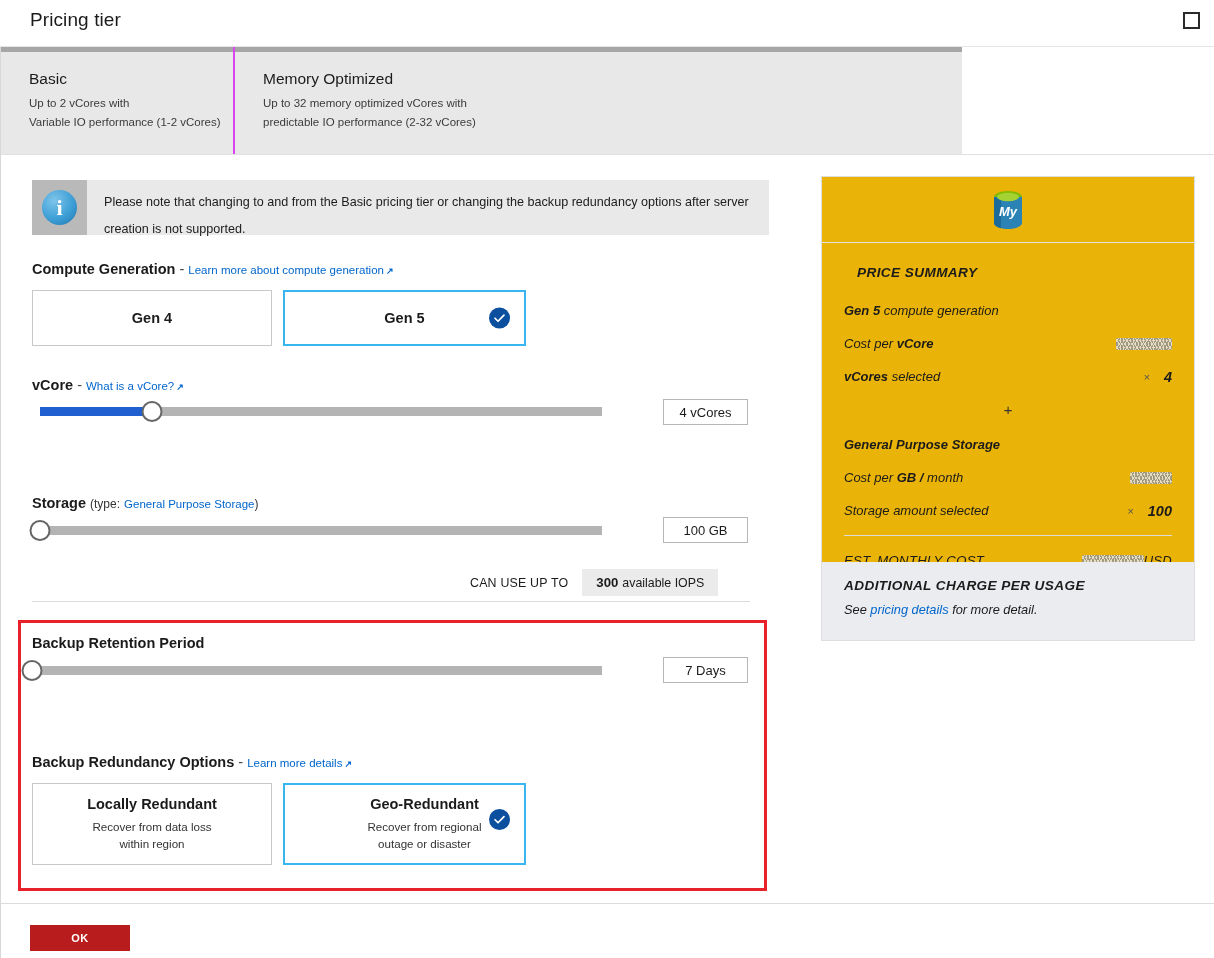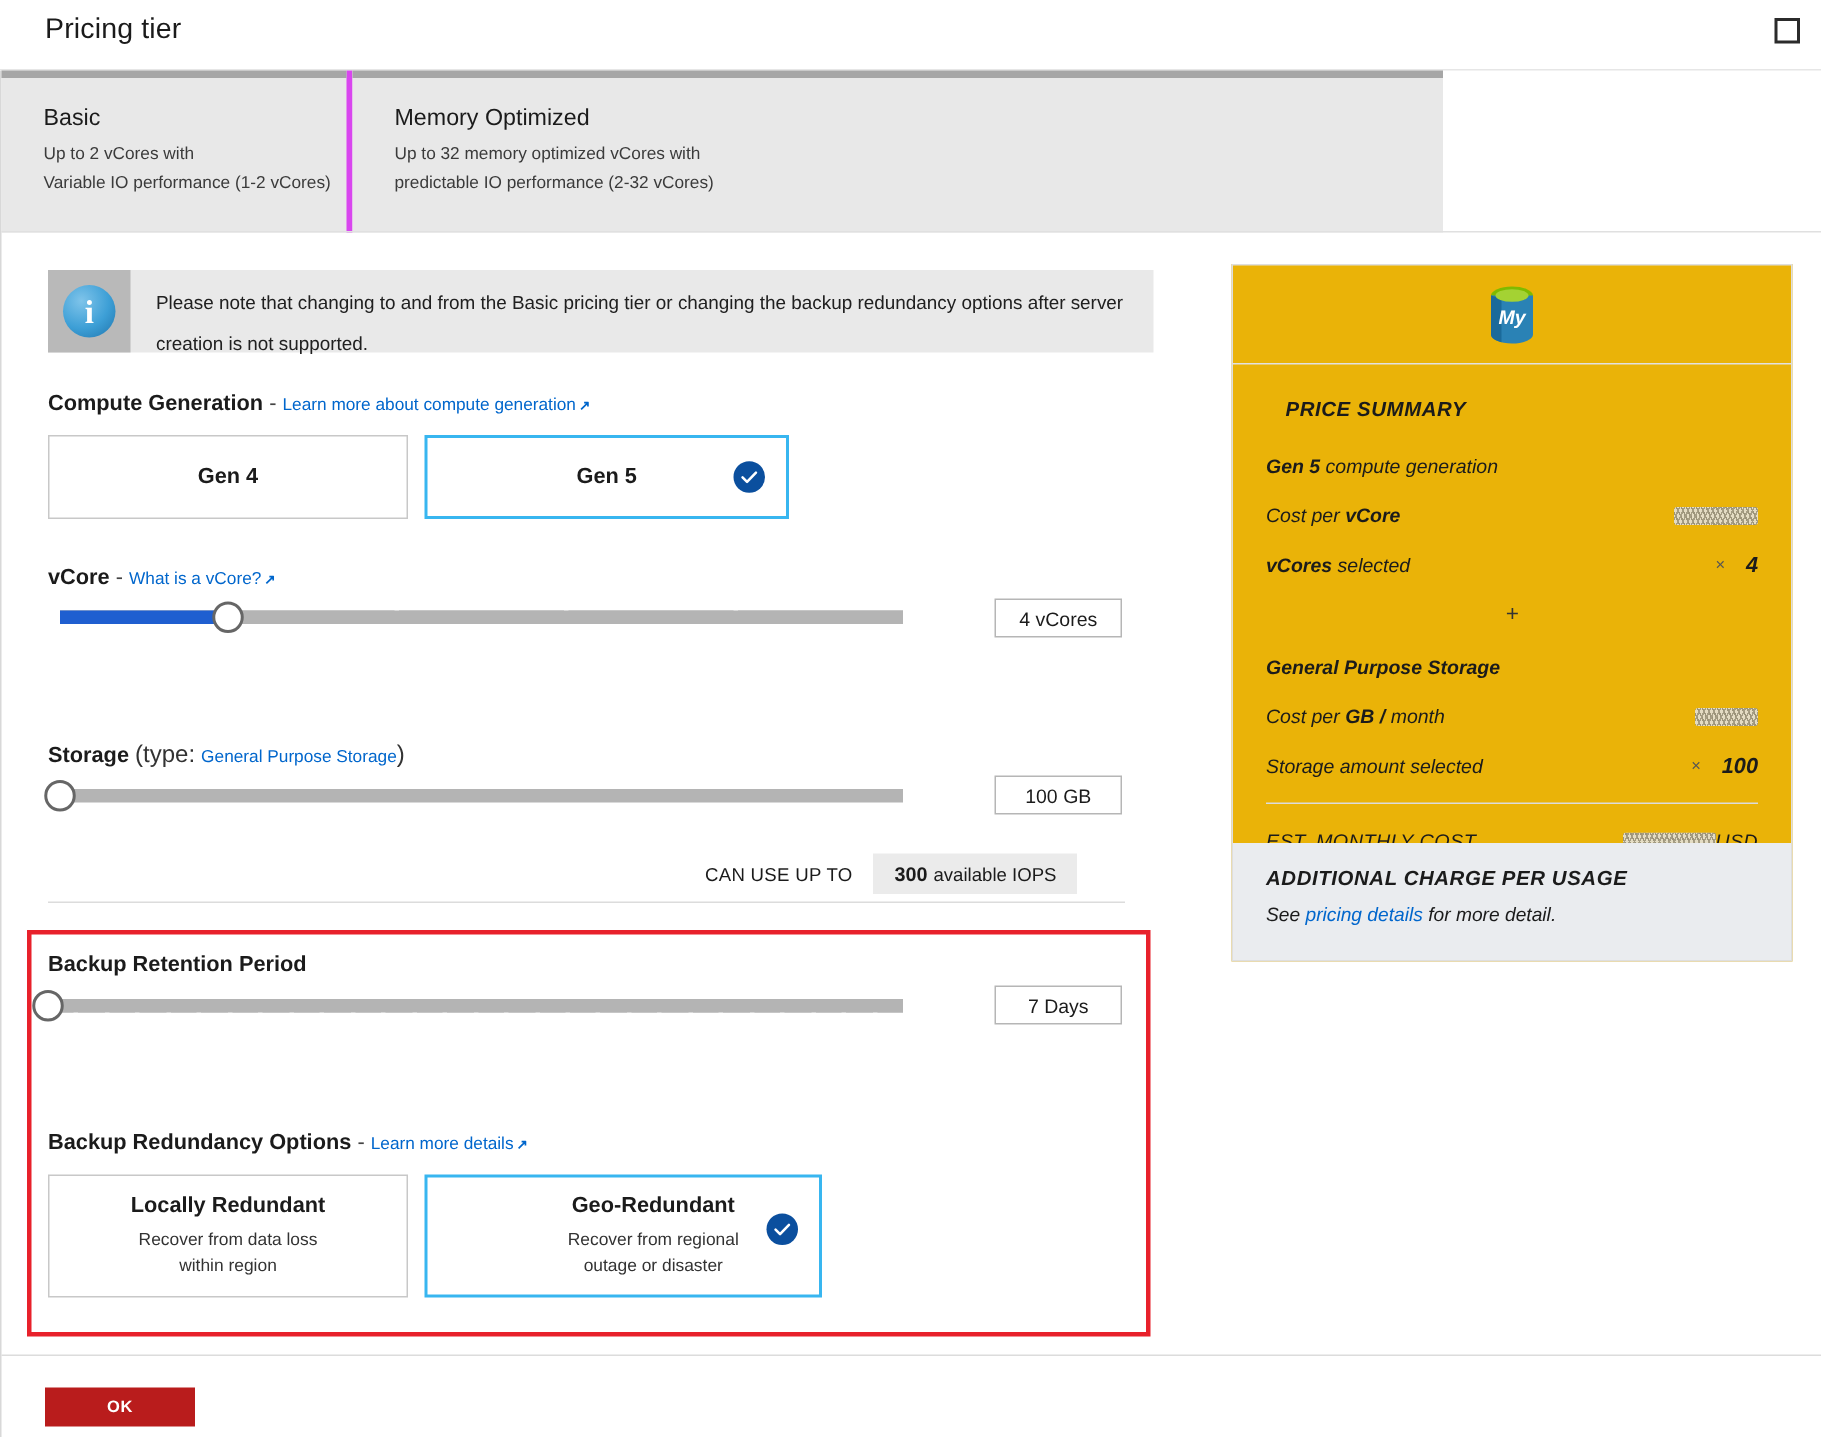--- a/index.html
+++ b/index.html
@@ -31,21 +31,21 @@
     position: absolute; left: 0; top: 0; width: 1px; height: 958px; background: #d8d8d8;
   }
 
   
   .tabs {
     position: absolute; left: 1px; top: 47px; width: 1213px; height: 108px;
     display: flex; align-items: stretch;
   }
   .tab {
     position: relative; background: #e8e8e8; cursor: pointer;
-    padding: 22px 0 0 28px; border-right: 4px solid #d946ef;
+    padding: 22px 0 0 28px; border-right: 2px solid #d946ef;
   }
   .tab::before {
     content: ""; position: absolute; left: 0; top: 0; right: 0; height: 5px;
     background: #a6a6a6;
   }
   .tab.active { background: #ffffff; }
   .tab.active::before { background: #4a69c4; }
   .tab .tab-title {
     font-size: 15.5px; font-weight: 400; color: #1b1b1b; line-height: 20px;
     margin-bottom: 5px;
@@ -86,21 +86,21 @@
 
   .section-label {
     position: absolute; font-size: 14.5px; font-weight: 700; color: #1b1b1b;
   }
   .section-label .sep { font-weight: 400; color: #444; }
   .inline-link {
     font-size: 11.5px; font-weight: 400; color: #0066cc; cursor: pointer;
     text-decoration: none;
   }
   .ext-glyph { font-size: 9px; margin-left: 2px; color: #0066cc; }
-  .label-note { font-size: 16px; font-weight: 400; color: #333; }
+  .label-note { font-size: 12px; font-weight: 400; color: #333; }
 
   
   .option-card {
     position: absolute; background: #ffffff; border: 1px solid #c8c8c8;
     cursor: pointer; display: flex; flex-direction: column;
     align-items: center; justify-content: center;
   }
   .option-card.selected { border: 2px solid #38b6f0; }
   .option-card .oc-title { font-size: 14.5px; font-weight: 700; color: #1b1b1b; }
   .option-card .oc-sub {
@@ -356,21 +356,21 @@
     </div>
 
     <div class="option-card" style="left:32px; top:627px; width:240px; height:82px;">
       <div class="oc-title">Locally Redundant</div>
       <div class="oc-sub">
         <div>Recover from data loss</div>
         <div>within region</div>
       </div>
     </div>
 
-    <div class="option-card selected" style="left:283px; top:627px; width:265px; height:82px;padding-left:40px;">
+    <div class="option-card selected" style="left:283px; top:627px; width:243px; height:82px;padding-left:40px;">
       <div class="oc-title">Geo-Redundant</div>
       <div class="oc-sub">
         <div>Recover from regional</div>
         <div>outage or disaster</div>
       </div>
       <div class="check-badge" style="top:24px; transform:none;">
         <svg viewBox="0 0 16 16" aria-hidden="true">
             <path d="M2.5 8.3 L6.2 12 L13.5 4.4" fill="none" stroke="#ffffff" stroke-width="2.1" stroke-linecap="round" stroke-linejoin="round"></path>
           </svg>
       </div>

